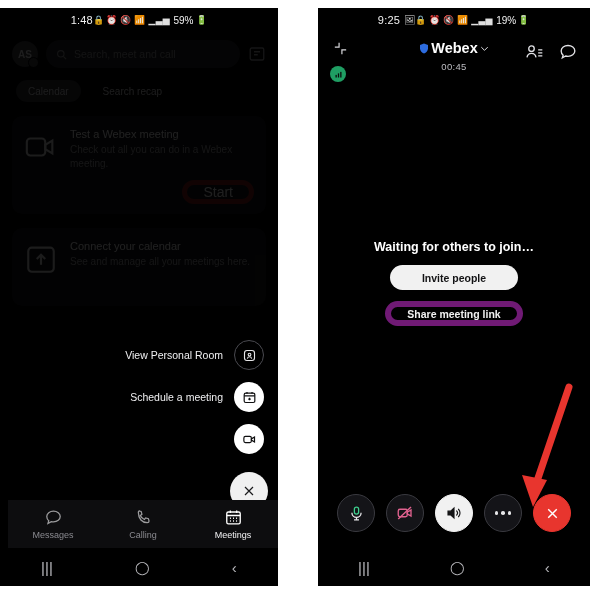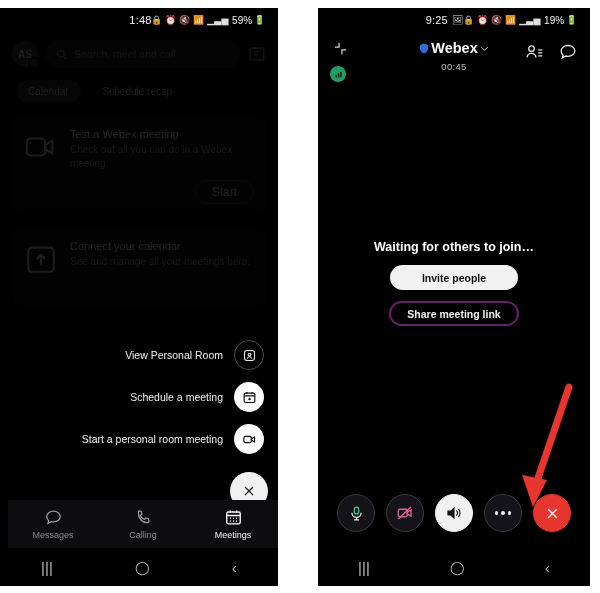--- a/index.html
+++ b/index.html
@@ -21,21 +21,21 @@
     height: 578px;
     background: #000000;
     overflow: hidden;
   }
   #phone-left  { left: 0px; }
   #phone-right { left: 318px; width: 272px; }
 
   
   .statusbar {
     height: 24px;
-    display: flex; align-items: center; justify-content: flex-end;
+    display: flex; align-items: center; justify-content: center;
     padding: 0 12px;
     color: #f2f2f2;
     font-size: 11px;
     letter-spacing: .2px;
   }
   .sb-left { display: flex; align-items: center; gap: 4px; }
   .sb-right { display: flex; align-items: center; gap: 2.5px; font-size: 9.5px; }
   .sb-ico { display: inline-block; opacity: .92; font-size: 9px; line-height: 1; }
   .sb-batt { font-size: 10px; letter-spacing: 0; margin-left: 1px; }
 
@@ -78,24 +78,24 @@
     border-radius: 10px;
     padding: 12px 12px 10px 12px;
     display: flex; gap: 12px;
     position: relative;
   }
   .card-ico { width: 34px; height: 34px; flex: none; margin-top: 2px; }
   .card-title { font-size: 11px; color: #ececee; font-weight: 500; margin-bottom: 3px; }
   .card-sub { font-size: 10px; color: #9a9aa0; line-height: 1.35; }
   .card-btn {
     position: absolute; right: 12px; bottom: 10px;
-    border: 1px solid #7f1d1d; border-radius: 13px;
+    border: 5px solid #7f1d1d; border-radius: 13px;
     height: 24px; padding: 0 16px;
     display: flex; align-items: center;
-    font-size: 12px; color: #e3e3e6;
+    font-size: 14px; color: #e3e3e6;
   }
 
   
   .fab-menu {
     position: absolute; right: 14px; bottom: 76px;
     display: flex; flex-direction: column; align-items: flex-end; gap: 12px;
   }
   .fab-row { display: flex; align-items: center; gap: 11px; }
   .fab-label { font-size: 10.5px; color: #f0f0f2; white-space: nowrap; }
   .fab-btn {
@@ -156,21 +156,21 @@
     display: flex; flex-direction: column; align-items: center; gap: 11px;
   }
   .m-waiting { font-size: 12.5px; font-weight: 700; color: #ffffff; }
   .m-btn {
     min-width: 128px; height: 25px; border-radius: 13px;
     display: flex; align-items: center; justify-content: center;
     font-size: 10.5px; font-weight: 700;
     padding: 0 16px;
   }
   .m-btn.solid { background: #f1f1f1; color: #131315; }
-  .m-btn.outline { background: transparent; color: #f1f1f1; border: 2px solid #701a75; }
+  .m-btn.outline { background: transparent; color: #f1f1f1; border: 6px solid #701a75; }
 
   .m-controls {
     position: absolute; left: 0; right: 0; bottom: 54px;
     display: flex; align-items: center; justify-content: center; gap: 11px;
   }
   .ctl {
     width: 38px; height: 38px; border-radius: 50%;
     display: flex; align-items: center; justify-content: center;
     border: 1px solid #3a3a40; background: #141418;
   }
@@ -216,21 +216,21 @@
           <span>Search, meet and call</span>
         </div>
         <svg class="l-compose" viewBox="0 0 24 24" fill="none" stroke="#9a9aa0" stroke-width="1.8">
           <rect x="3" y="4" width="18" height="16" rx="2"></rect>
             <path d="M8 9h8M8 13h5"></path>
         </svg>
       </div>
 
       <div class="chips">
         <div class="chip filled">Calendar</div>
-        <div class="chip">Schedule recap</div>
+        <div class="chip">Search recap</div>
       </div>
 
       <div class="card" style="padding-bottom:44px;">
         <svg class="card-ico" viewBox="0 0 24 24" fill="none" stroke="#cfcfd2" stroke-width="1.5">
           <rect x="2" y="6" width="13" height="12" rx="2.5"></rect>
             <path d="M15 10.5l5-3v9l-5-3z"></path>
         </svg>
         <div>
           <div class="card-title">Test a Webex meeting</div>
           <div class="card-sub">Check out all you can do in a Webex meeting.</div>
@@ -268,21 +268,20 @@
         <span class="fab-btn">
           <svg width="15" height="15" viewBox="0 0 24 24" fill="none" stroke="currentColor" stroke-width="1.9">
             <rect x="3.5" y="5" width="17" height="15" rx="2.5"></rect>
               <path d="M3.5 9.5h17M8 3v3M16 3v3M12 12.5v4M10 14.5h4"></path>
           </svg>
         </span>
       </div>
 
 
       <div class="fab-row">
-        <span class="fab-label">Start a personal room meeting</span>
         <span class="fab-btn">
           <svg width="15" height="15" viewBox="0 0 24 24" fill="none" stroke="currentColor" stroke-width="1.9">
             <rect x="3" y="7" width="12" height="10" rx="2.5"></rect>
               <path d="M15 11l5-3v8l-5-3z"></path>
           </svg>
         </span>
       </div>
 
       <div class="fab-close">
         <svg width="16" height="16" viewBox="0 0 24 24" fill="none" stroke="currentColor" stroke-width="1.8">

